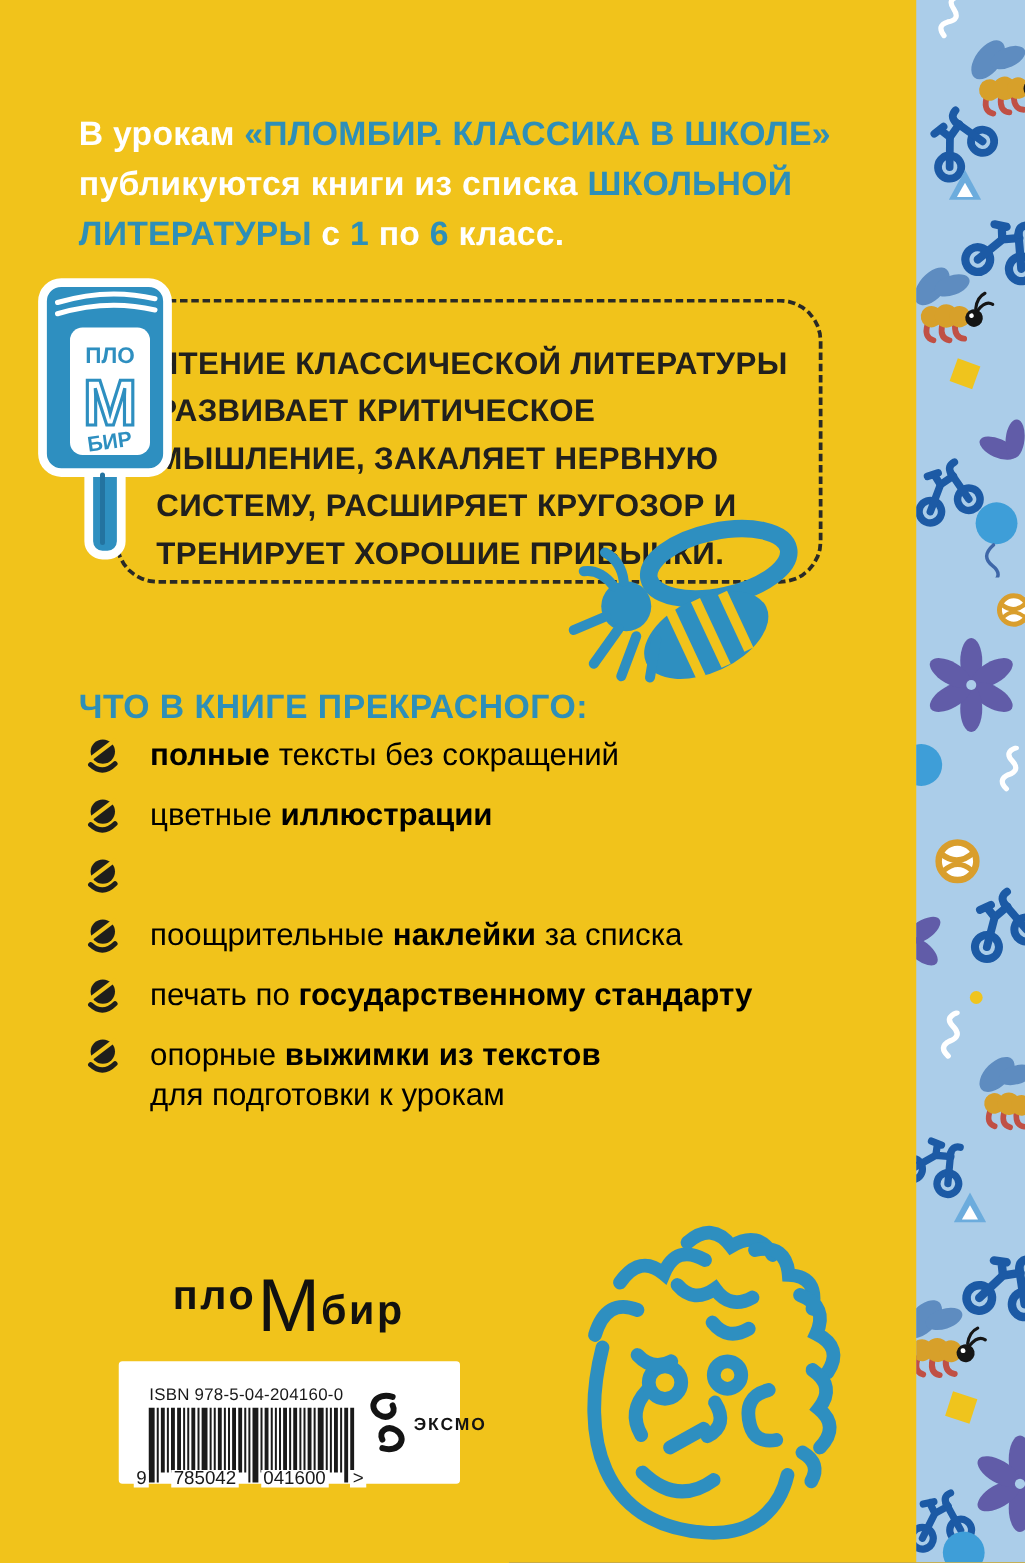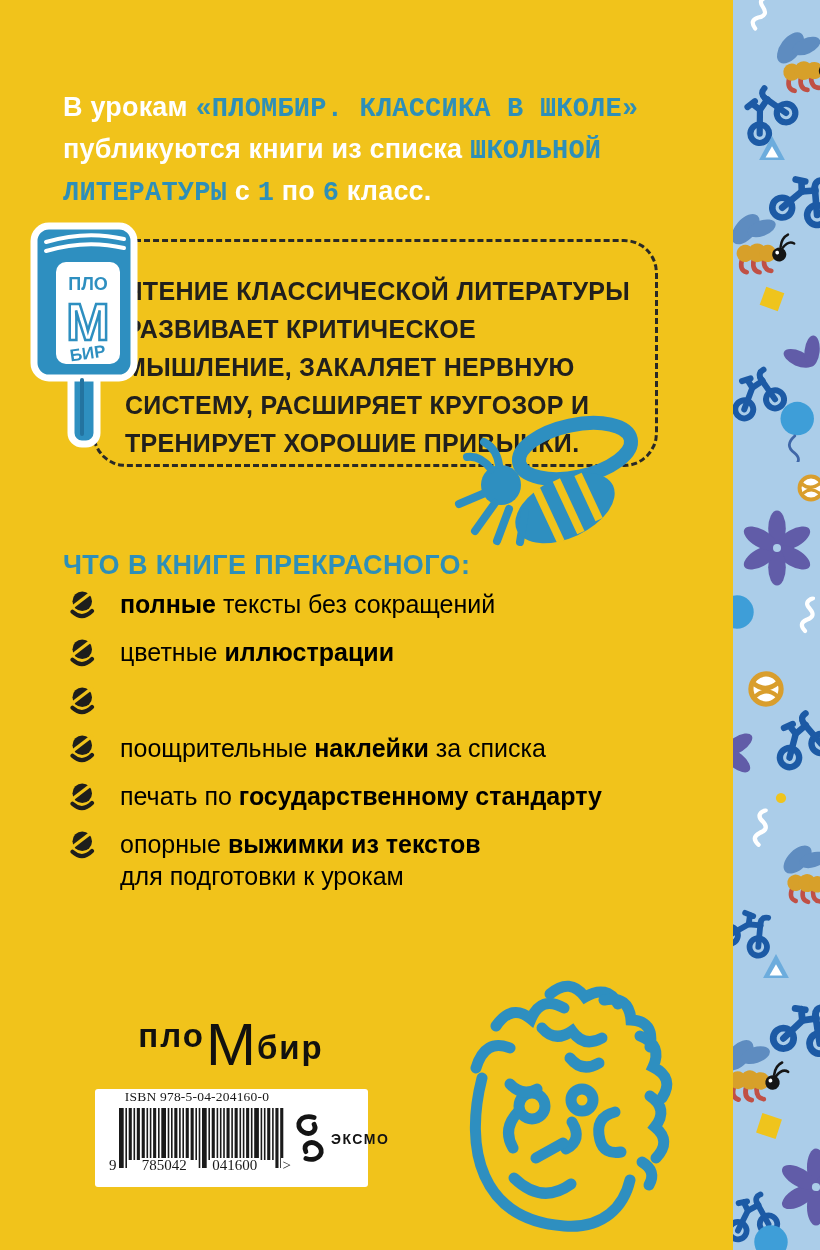--- a/index.html
+++ b/index.html
@@ -6,21 +6,21 @@
   body{font-family:"Liberation Sans", sans-serif; background:#888;}
   .page{position:relative;width:820px;height:1250px;background:#F1C31B;overflow:hidden;}
 
   
   .strip{position:absolute;left:733px;top:0;width:87px;height:1250px;background:#ABCDE9;overflow:hidden;}
   .pat{position:absolute;overflow:visible;}
 
   
   .intro{position:absolute;left:63px;top:60px;width:655px;font-size:27px;line-height:40px;
          font-weight:600;color:#FFFFFF;letter-spacing:.2px;}
-  .intro .blue{color:#2E8FB8;font-weight:800;font-family:Liberation Mono, monospace;}
+  .intro .blue{color:#2E8FB8;font-weight:800;}
 
   
   .quote-box{position:absolute;left:92px;top:239px;width:566px;height:228px;box-sizing:border-box;
              border:3px dashed #2A2A26;border-radius:34px;padding:30px 20px 0 30px;}
   .quote-text{margin:0;font-size:25px;line-height:38px;font-weight:800;color:#21201D;letter-spacing:.3px;}
 
   .book-icon{position:absolute;left:26px;top:218px;}
   .bee-illustration{position:absolute;left:445px;top:413px;}
 
   
@@ -35,21 +35,21 @@
   
   .plombir-logo{position:absolute;left:95px;top:1014px;width:272px;height:62px;display:flex;
                 justify-content:center;align-items:center;color:#12110F;}
   .plombir-logo .lp{font-size:33px;font-weight:600;letter-spacing:2px;transform:translateY(-9px);}
   .plombir-logo .lm{font-size:60px;font-weight:500;line-height:0;margin:0 1px;}
   .plombir-logo .ls{font-size:33px;font-weight:600;letter-spacing:2px;transform:translateY(3px);}
 
   
   .barcode-panel{position:absolute;left:95px;top:1089px;width:273px;height:98px;background:#fff;
                  border-radius:3px;display:flex;}
-  .bc-left{width:192px;padding:0 0 0 10px;font-family:Liberation Serif, serif;}
+  .bc-left{width:192px;padding:19px 0 0 10px;}
   .isbn{margin:0;font-size:13.5px;color:#191919;text-align:center;letter-spacing:.2px;}
   .bars-wrap{position:relative;margin:3px 0 0 12px;width:172px;height:72px;}
   .digits{position:absolute;left:-10px;bottom:8px;width:186px;display:flex;justify-content:space-between;
           font-size:15px;color:#191919;}
   .digits span{background:#fff;padding:0 2px;line-height:14px;}
   .eksmo{flex:1;display:flex;flex-direction:row;align-items:center;justify-content:center;padding-right:6px;}
   .eksmo-label{font-size:14px;font-weight:700;color:#141414;letter-spacing:1.5px;margin-top:2px;}
 
   .face-illustration{position:absolute;left:452px;top:966px;}
 </style>

